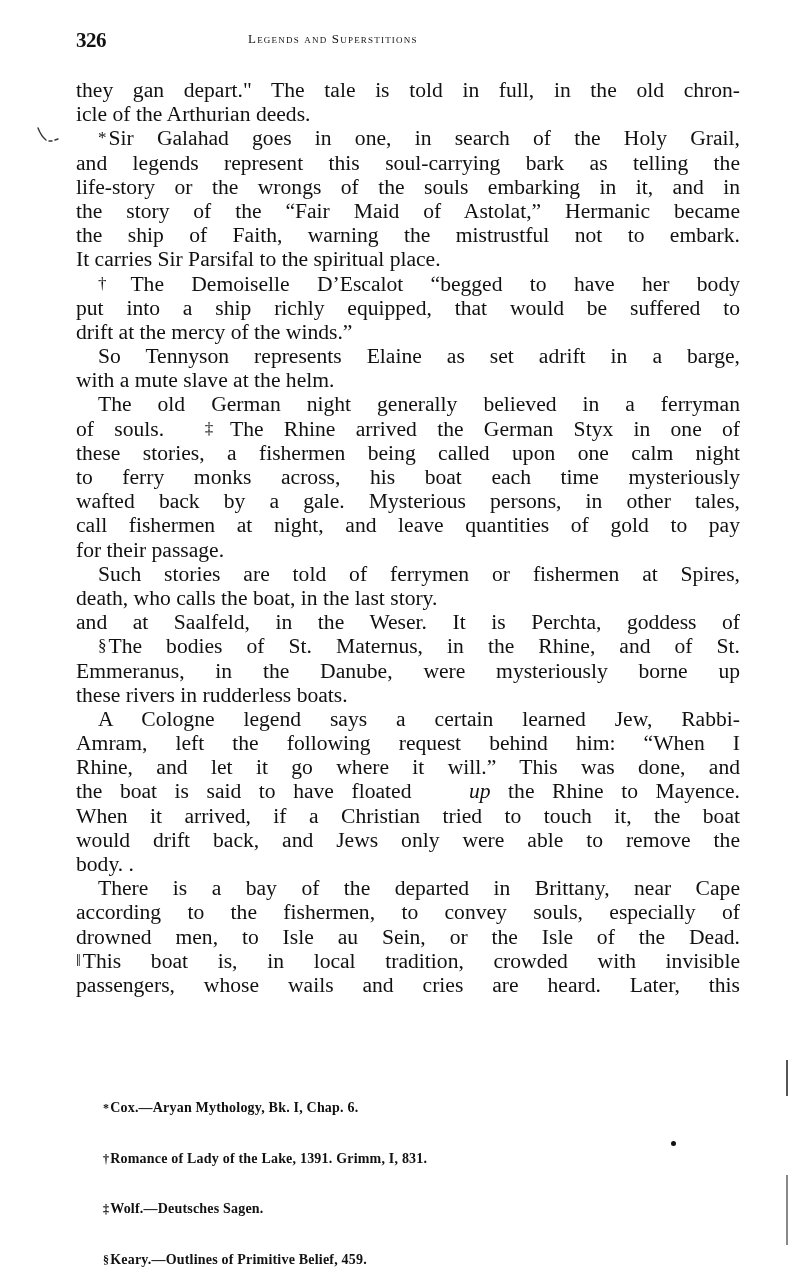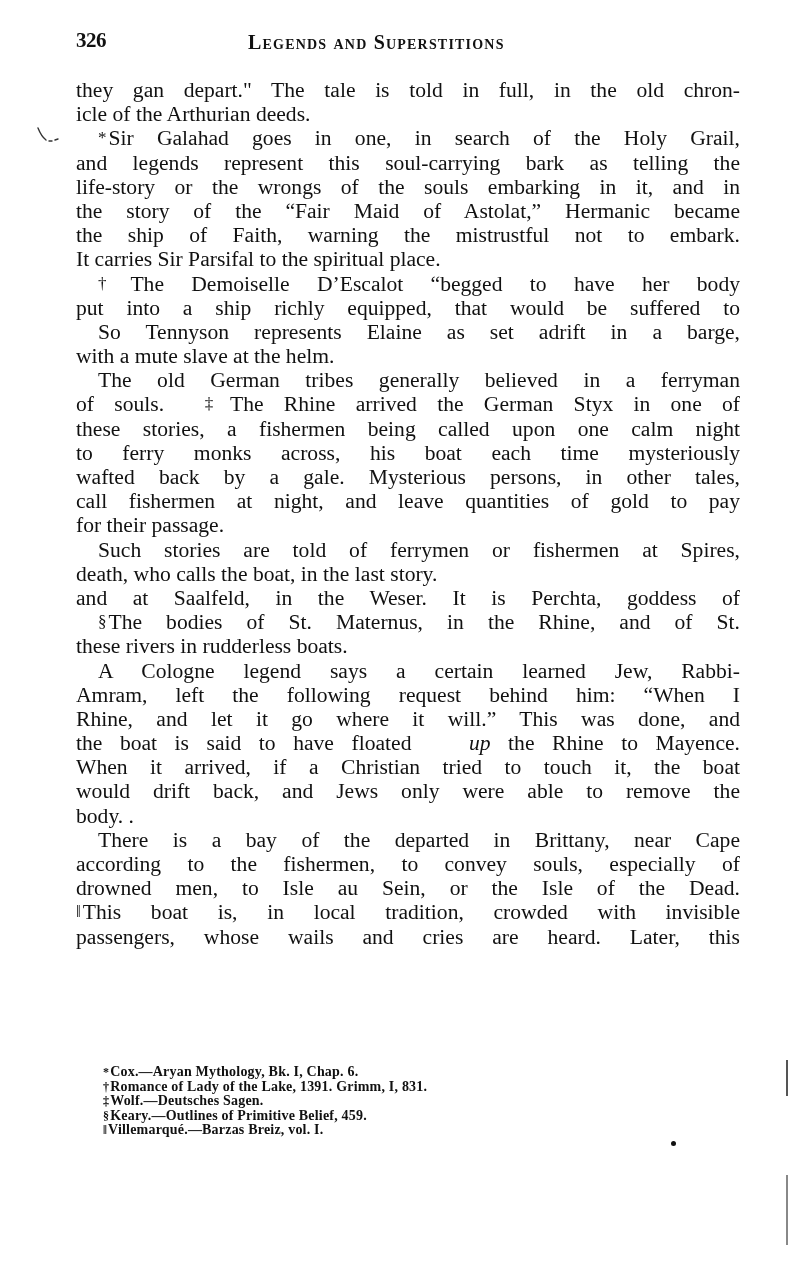--- a/index.html
+++ b/index.html
@@ -34,22 +34,22 @@
       font-family: "Liberation Serif", serif;
       font-weight: bold;
       font-size: 21px;
       letter-spacing: -0.5px;
     }
     .running-title {
       position: absolute;
       left: 172px;
       top: 3px;
       font-family: "Liberation Serif", serif;
-      font-weight: bold;
-      font-size: 20px;
+      font-weight: normal;
+      font-size: 13px;
       letter-spacing: 1.2px;
       font-variant: small-caps;
     }
 
     .body-text {
       position: absolute;
       top: 78px;
       left: 76px;
       width: 664px;
       font-size: 21.6px;
@@ -85,21 +85,21 @@
       position: absolute;
       top: 1065px;
       left: 103px;
       width: 420px;
       font-family: "Liberation Serif", serif;
       font-weight: bold;
       font-size: 14px;
       line-height: 14.6px;
       letter-spacing: 0.2px;
     }
-    .fn { display: block; white-space: nowrap; }
+    .fn { display: block; white-space: nowrap; margin-top: 36px; }
     .fn .sym { font-size: 12px; margin-right: 1px; }
 
     .stray-dot {
       position: absolute;
       left: 671px;
       top: 1141px;
       width: 5px;
       height: 5px;
       border-radius: 50%;
       background: #111;
@@ -133,37 +133,39 @@
 
     <span class="line indent"><span class="mark">*</span><span>Sir Galahad goes in one, in search of the Holy Grail,</span></span>
     <span class="line">and legends represent this soul-carrying bark as telling the</span>
     <span class="line">life-story or the wrongs of the souls embarking in it, and in</span>
     <span class="line">the story of the “Fair Maid of Astolat,” Hermanic became</span>
     <span class="line">the ship of Faith, warning the mistrustful not to embark.</span>
     <span class="line last">It carries Sir Parsifal to the spiritual place.</span>
 
     <span class="line indent"><span class="mark">†</span><span>The Demoiselle D’Escalot “begged to have her body</span></span>
     <span class="line">put into a ship richly equipped, that would be suffered to</span>
+    <span class="line last">drift at the mercy of the winds.”</span>
 
     <span class="line indent">So Tennyson represents Elaine as set adrift in a barge,</span>
     <span class="line last">with a mute slave at the helm.</span>
 
-    <span class="line indent">The old German tribes generally believed in a ferryman</span>
+    <span class="line indent">The old German night generally believed in a ferryman</span>
     <span class="line"><span>of souls.</span>&nbsp;&nbsp;<span class="mark">‡</span><span>The Rhine arrived the German Styx in one of</span></span>
     <span class="line">these stories, a fishermen being called upon one calm night</span>
     <span class="line">to ferry monks across, his boat each time mysteriously</span>
     <span class="line">wafted back by a gale.  Mysterious persons, in other tales,</span>
     <span class="line">call fishermen at night, and leave quantities of gold to pay</span>
     <span class="line last">for their passage.</span>
 
     <span class="line indent">Such stories are told of ferrymen or fishermen at Spires,</span>
     <span class="line last">death, who calls the boat, in the last story.</span>
     <span class="line">and at Saalfeld, in the Weser.  It is Perchta, goddess of</span>
 
     <span class="line indent"><span class="mark">§</span><span>The bodies of St. Maternus, in the Rhine, and of St.</span></span>
+    <span class="line">Emmeranus, in the Danube, were mysteriously borne up</span>
     <span class="line last">these rivers in rudderless boats.</span>
 
     <span class="line indent">A Cologne legend says a certain learned Jew, Rabbi-</span>
     <span class="line">Amram, left the following request behind him: “When I</span>
     <span class="line">Rhine, and let it go where it will.”  This was done, and</span>
     <span class="line"><span>the boat is said to have floated</span> <span class="ital">up</span> <span>the Rhine to Mayence.</span></span>
     <span class="line">When it arrived, if a Christian tried to touch it, the boat</span>
     <span class="line">would drift back, and Jews only were able to remove the</span>
     <span class="line last">body. .</span>
 

